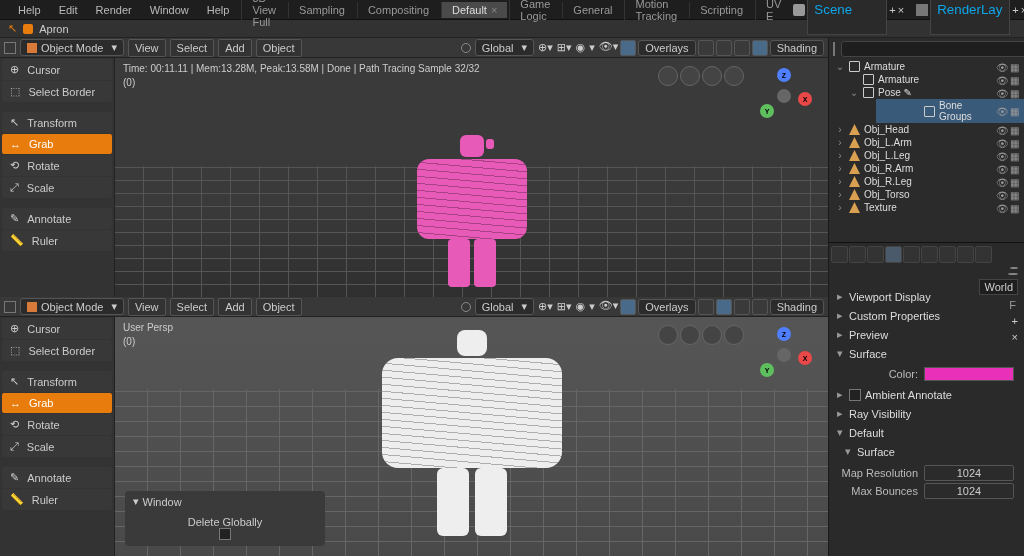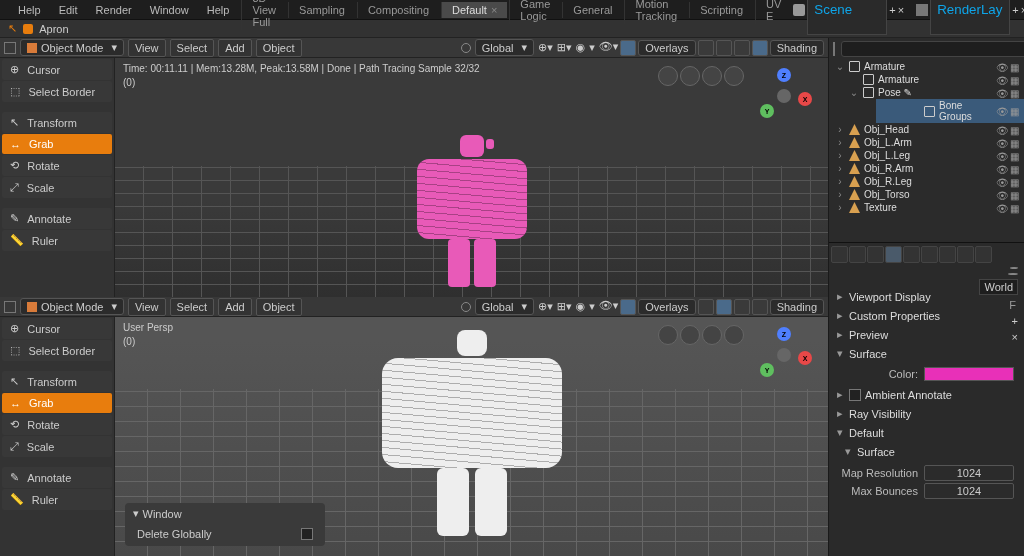--- a/index.html
+++ b/index.html
@@ -59,21 +59,21 @@
 .gizmo .z { background:#4f7fff; top:0; left:21px; }
 .gizmo .x { background:#e84848; top:24px; right:0; }
 .gizmo .y { background:#5fbf5f; bottom:6px; left:4px; }
 .gizmo .center { position:absolute; top:21px; left:21px; width:14px; height:14px; border-radius:50%; background:#666; }
 
 .vp-overlay-btns { position:absolute; top:8px; right:84px; display:flex; gap:2px; }
 .vp-overlay-btns .ob { width:20px; height:20px; border:1px solid #666; border-radius:50%; background:#444; }
 
 .delete-panel { position: absolute; bottom: 10px; left: 10px; background: #3a3a3a; border-radius: 4px; padding: 4px 8px; width: 200px; }
 .delete-panel .hdr { display:flex; align-items:center; gap:4px; color:#ccc; margin-bottom: 6px; }
-.delete-panel .row { display:flex; align-items:center; justify-content:space-between; padding: 2px 4px; }
+.delete-panel .row { display:flex; align-items:center; justify-content:space-between; padding: 2px 4px; flex-direction: column; }
 .delete-panel .chk { width:12px; height:12px; border:1px solid #777; background:#222; }
 
 .outliner { flex: 0 0 205px; background: #2b2b2b; border-bottom: 1px solid #111; overflow:hidden; }
 .outliner .ol-header { height:22px; display:flex; align-items:center; padding:0 4px; gap:3px; }
 .outliner .ol-header .sbox { flex:1; background:#1e1e1e; border:1px solid #444; border-radius:3px; height:16px; padding:0 4px; }
 .outliner .row { display:flex; align-items:center; padding: 1px 4px; gap: 4px; font-size: 10px; }
 .outliner .row .expand { width:10px; text-align:center; color:#888; }
 .outliner .row .icon { width:11px; height:11px; }
 .outliner .row .icon.arm { border:1px solid #ccc; border-radius:1px; }
 .outliner .row .icon.mesh { background:#d8a050; clip-path: polygon(50% 0,100% 100%,0 100%); }

